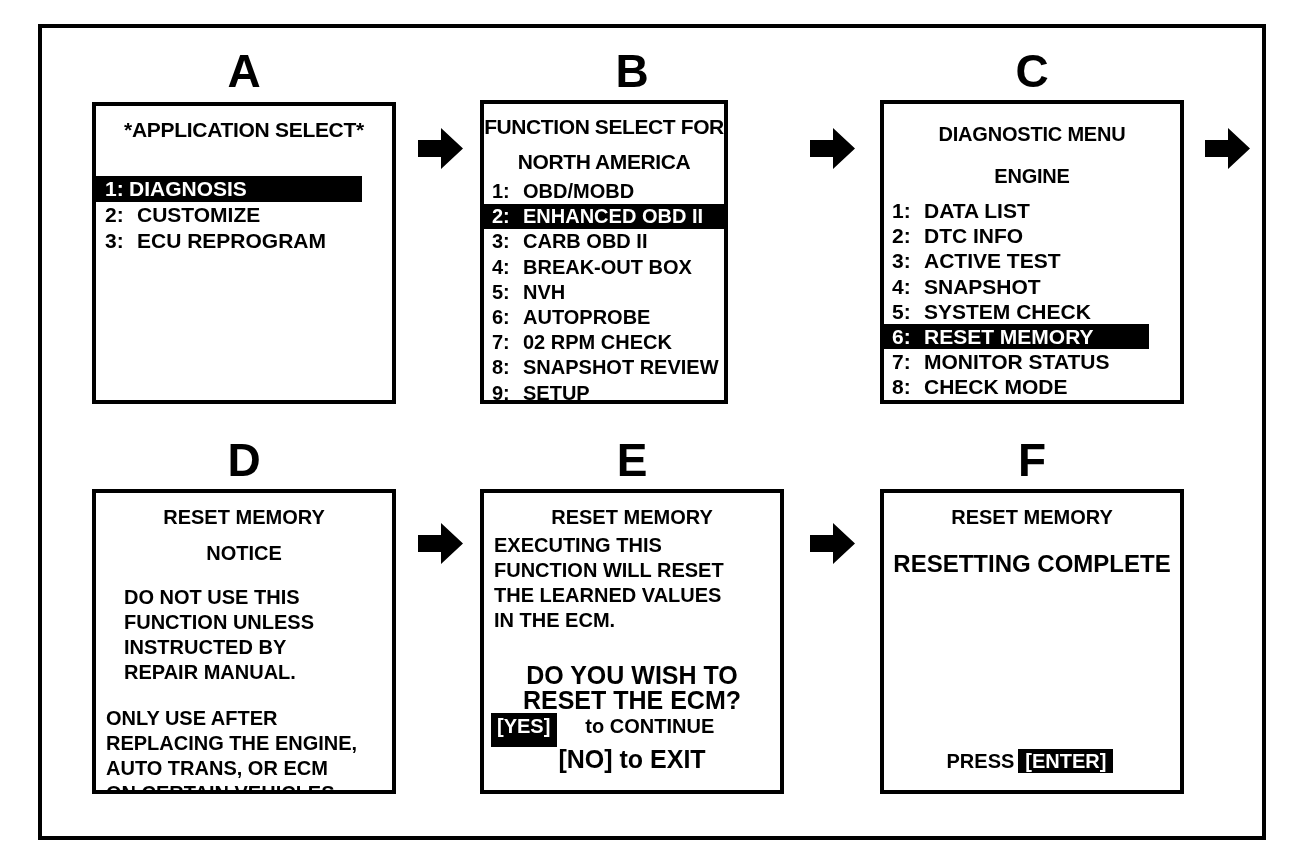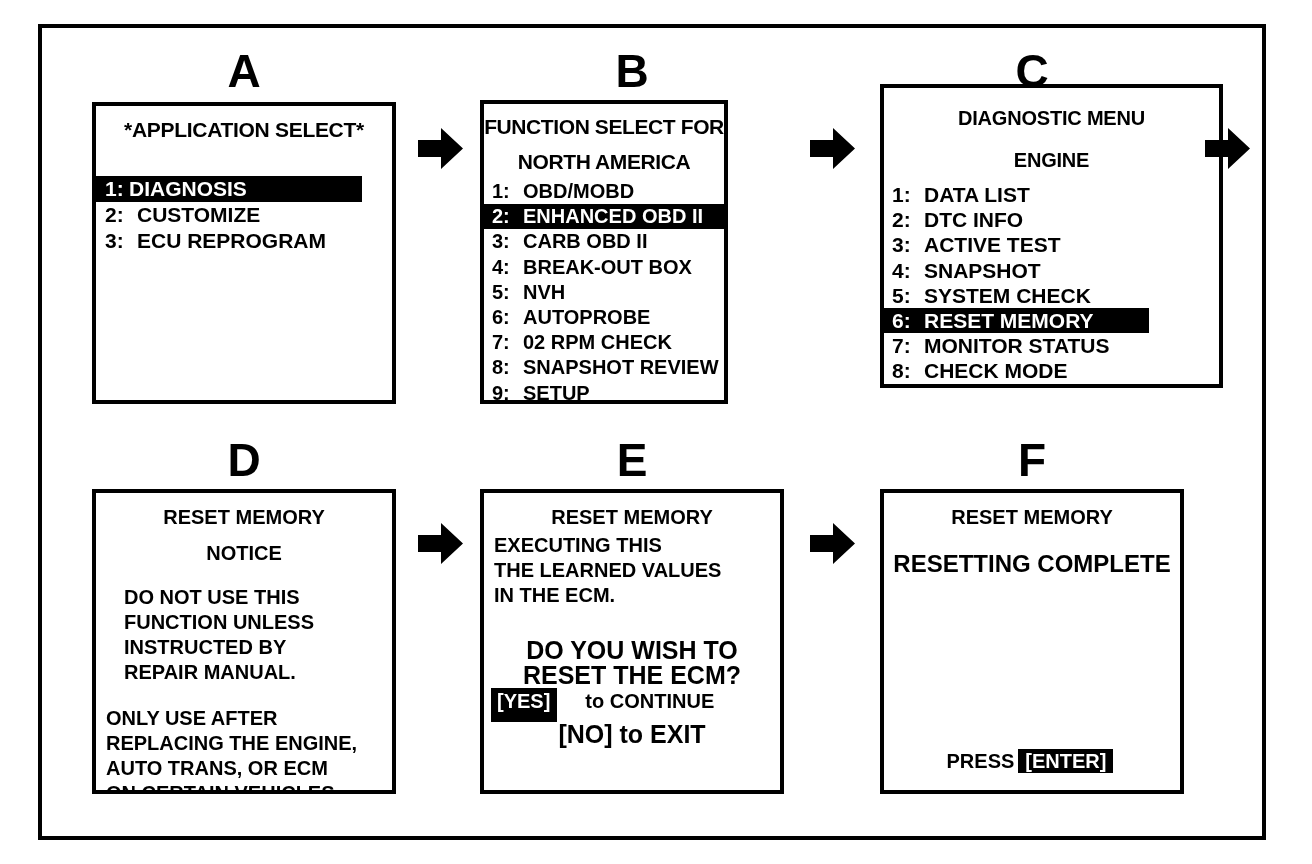--- a/index.html
+++ b/index.html
@@ -107,21 +107,21 @@
   #letter-b { left: 480px; top: 48px; }
   #panel-b  { left: 480px; top: 100px; width: 248px; height: 304px; }
   #panel-b .screen-title { font-size: 21px; line-height: 24px; margin-top: 11px; letter-spacing: -0.4px;}
   #panel-b .menu-list { margin-top: 5px; }
   #panel-b .menu-row { font-size: 20px; line-height: 25.2px; padding-left: 8px; }
   #panel-b .menu-row.hl { width: 265px; }
   #panel-b .menu-num { width: 31px; }
 
   
   #letter-c { left: 880px; top: 48px; }
-  #panel-c  { left: 880px; top: 84px; width: 343px; height: 304px; }
+  #panel-c  { left: 880px; top: 100px; width: 304px; height: 304px; }
   #panel-c .screen-title { font-size: 20px; line-height: 24px; margin-top: 18px; letter-spacing: -0.2px;}
   #panel-c .menu-list { margin-top: 10px; }
   #panel-c .menu-row { font-size: 21px; line-height: 25.2px; padding-left: 8px; }
   #panel-c .menu-row.hl { width: 265px; }
   #panel-c .menu-num { width: 32px; }
 
   
   #letter-d { left: 92px;  top: 437px; }
   #panel-d  { left: 92px;  top: 489px; width: 304px; height: 305px; }
   #panel-d .screen-title { font-size: 20px; line-height: 24px; margin-top: 12px; }
@@ -288,20 +288,21 @@
     <svg viewBox="0 0 45 41" xmlns="http://www.w3.org/2000/svg" aria-hidden="true">
       <polygon points="0,12 23,12 23,0 45,20.5 23,41 23,29 0,29" fill="#000000"></polygon>
     </svg>
   </div>
 
   <div class="panel-letter" id="letter-e">E</div>
   <div class="screen" id="panel-e">
     <div class="screen-title">RESET MEMORY</div>
     <div class="para">
       <div class="body-text">EXECUTING THIS</div>
+      <div class="body-text">FUNCTION WILL RESET</div>
       <div class="body-text">THE LEARNED VALUES</div>
       <div class="body-text">IN THE ECM.</div>
     </div>
     <div class="q-block">
       <div class="q-line">DO YOU WISH TO</div>
       <div class="q-line">RESET THE ECM?</div>
       <div class="yesline"><span class="yesbox">[YES]</span><span class="nogap"></span><span>to CONTINUE</span></div>
       <div class="q-line">[NO] to EXIT</div>
     </div>
   </div>

